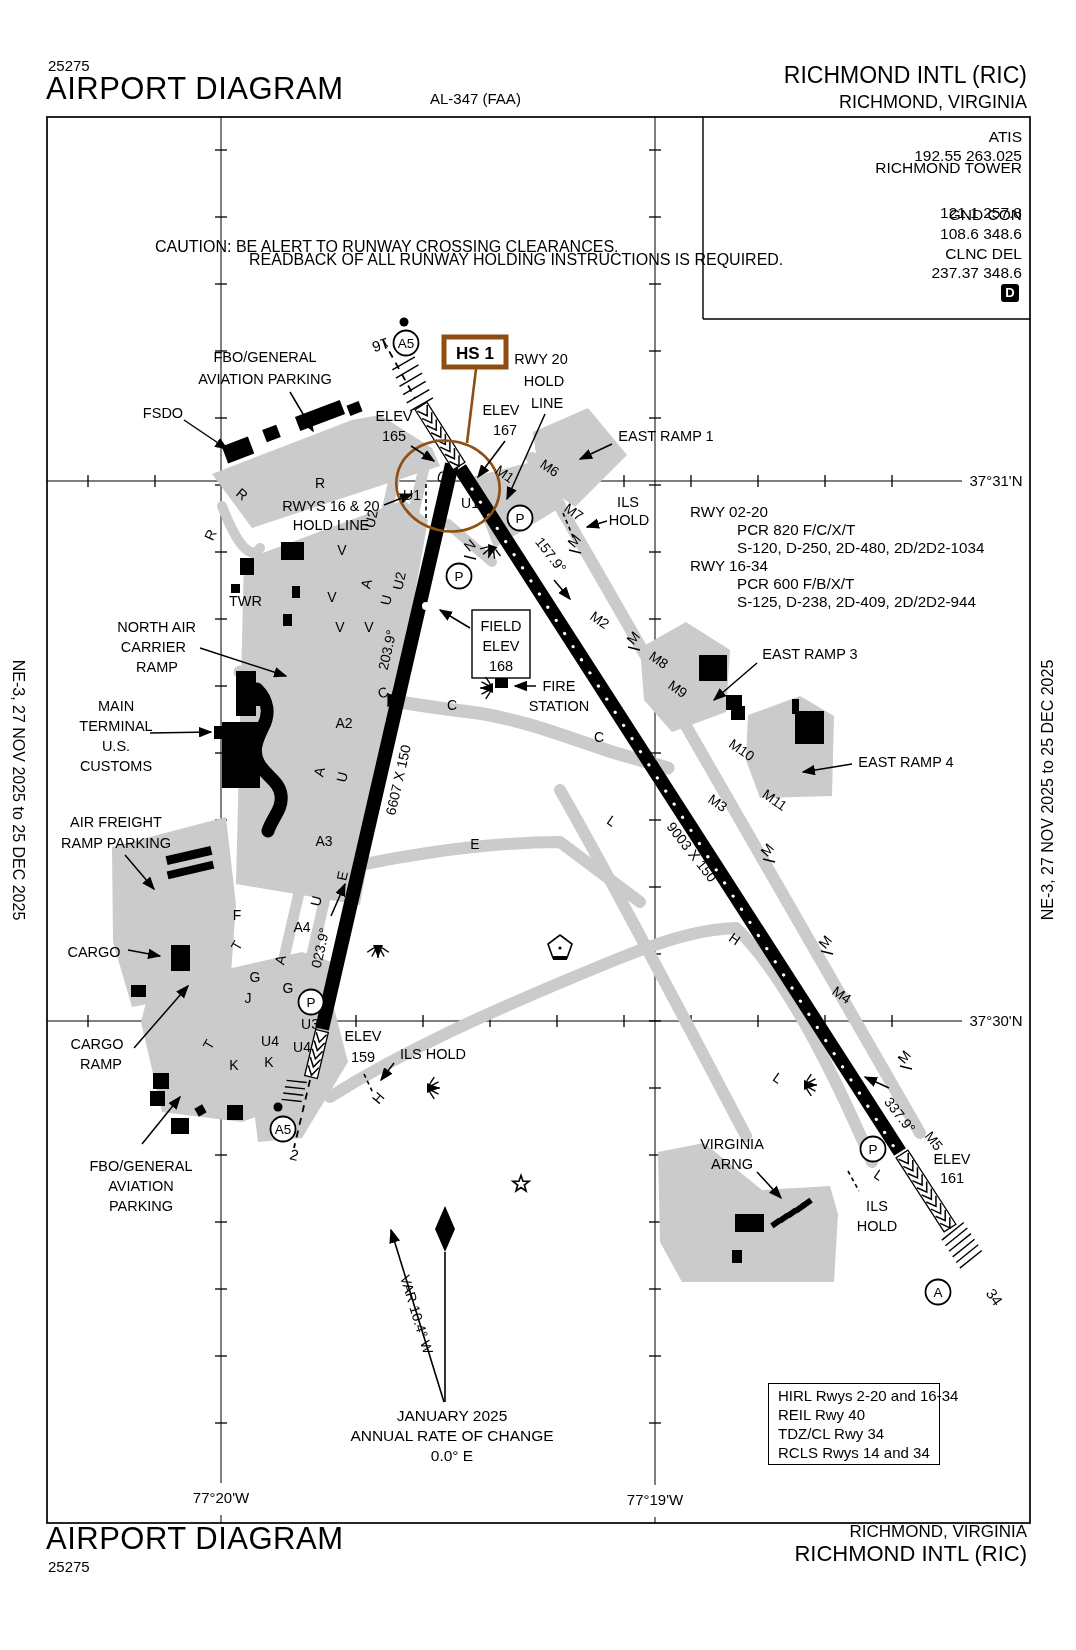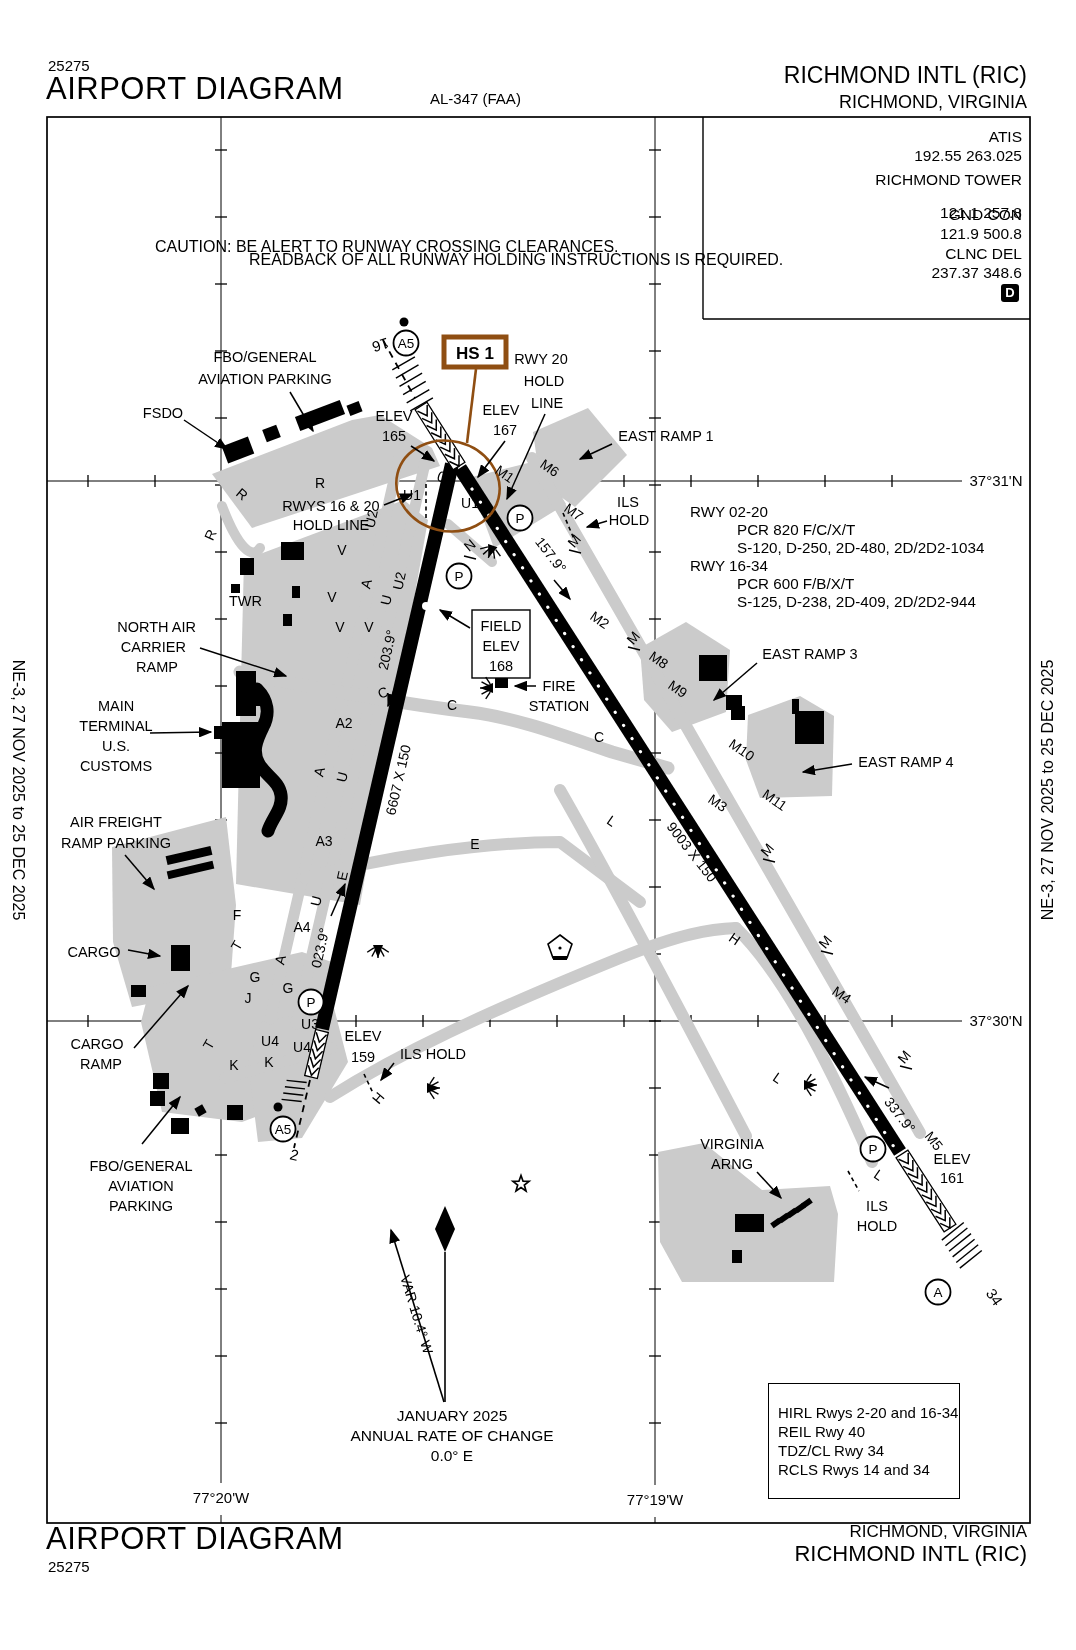--- a/index.html
+++ b/index.html
@@ -12,21 +12,21 @@
   .hdr-title{left:46px;top:71px;font-size:31px;font-weight:500;letter-spacing:.5px}
   .hdr-al{left:430px;top:90px;width:170px;font-size:15px}
   .hdr-airport{right:49px;top:62px;font-size:23px;font-weight:500;text-align:right}
   .hdr-city{right:49px;top:92px;font-size:18px;font-weight:500;text-align:right}
   .comm{right:54px;text-align:left;font-size:15.5px;line-height:19.4px}
   .d-box{right:57px;top:284px;background:#000;color:#fff;width:18px;height:18px;border-radius:3px;text-align:center;line-height:18px;font-size:13px;font-weight:bold}
   .caution1{left:155px;top:238px;font-size:16px}
   .caution2{left:249px;top:251px;font-size:16px;}
   .margin-left{left:18px;top:790px;transform:translate(-50%,-50%) rotate(90deg);font-size:16px}
   .margin-right{left:1048px;top:790px;transform:translate(-50%,-50%) rotate(-90deg);font-size:16px}
-  .legend-box{left:768px;top:1383px;width:192px;border:1.6px solid #000;padding:19px 9px;font-size:15px;line-height:19px;background:#fff}
+  .legend-box{left:768px;top:1383px;width:172px;border:1.6px solid #000;padding:2px 9px;font-size:15px;line-height:19px;background:#fff}
   .ftr-title{left:46px;top:1521px;font-size:31px;font-weight:500;letter-spacing:.5px}
   .ftr-num{left:48px;top:1558px;font-size:15px}
   .ftr-city{right:49px;top:1522px;font-size:17px;font-weight:500;text-align:right}
   .ftr-airport{right:49px;top:1541px;font-size:22px;font-weight:500;text-align:right}
 </style>
 </head>
 <body>
 
 <svg id="map" width="1076" height="1650" viewBox="0 0 1076 1650">
   <defs>
@@ -500,24 +500,24 @@
 </svg>
 
 <div class="abs hdr-num">25275</div>
 <div class="abs hdr-title">AIRPORT DIAGRAM</div>
 <div class="abs hdr-al">AL-347 (FAA)</div>
 <div class="abs hdr-airport">RICHMOND INTL (RIC)</div>
 <div class="abs hdr-city">RICHMOND, VIRGINIA</div>
 
 <div class="abs comm" style="top:127px">ATIS</div>
 <div class="abs comm" style="top:146px">192.55  263.025</div>
-<div class="abs comm" style="top:170px">RICHMOND TOWER</div>
+<div class="abs comm" style="top:158px">RICHMOND TOWER</div>
 <div class="abs comm" style="top:203px">121.1  257.8</div>
 <div class="abs comm" style="top:205px">GND CON</div>
-<div class="abs comm" style="top:224px">121.9  500.8</div>
+<div class="abs comm" style="top:224px">108.6  348.6</div>
 <div class="abs comm" style="top:244px">CLNC DEL</div>
 <div class="abs comm" style="top:263px">237.37  348.6</div>
 <div class="abs d-box">D</div>
 
 <div class="abs caution1">CAUTION: BE ALERT TO RUNWAY CROSSING CLEARANCES.</div>
 <div class="abs caution2">READBACK OF ALL RUNWAY HOLDING INSTRUCTIONS IS REQUIRED.</div>
 
 <div class="abs margin-left">NE-3,  27 NOV 2025  to  25 DEC 2025</div>
 <div class="abs margin-right">NE-3,  27 NOV 2025  to  25 DEC 2025</div>
 

